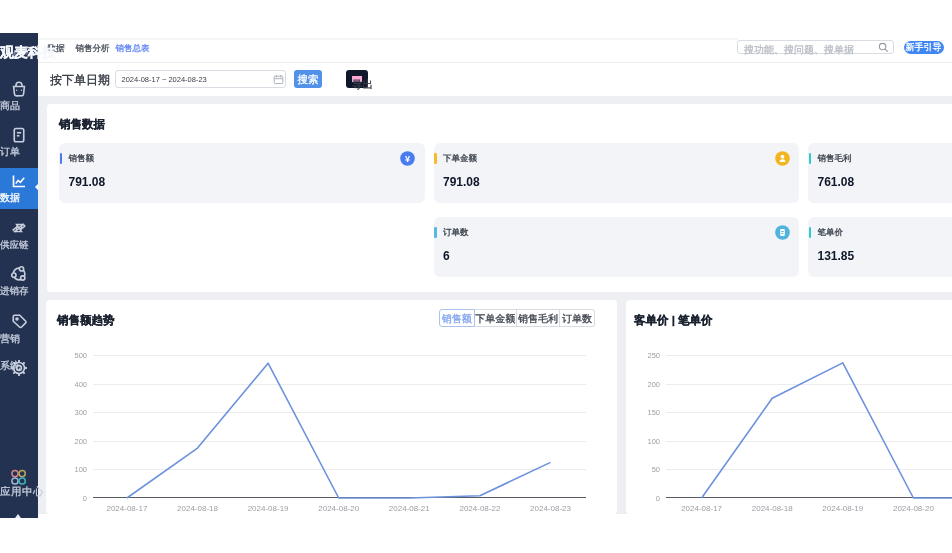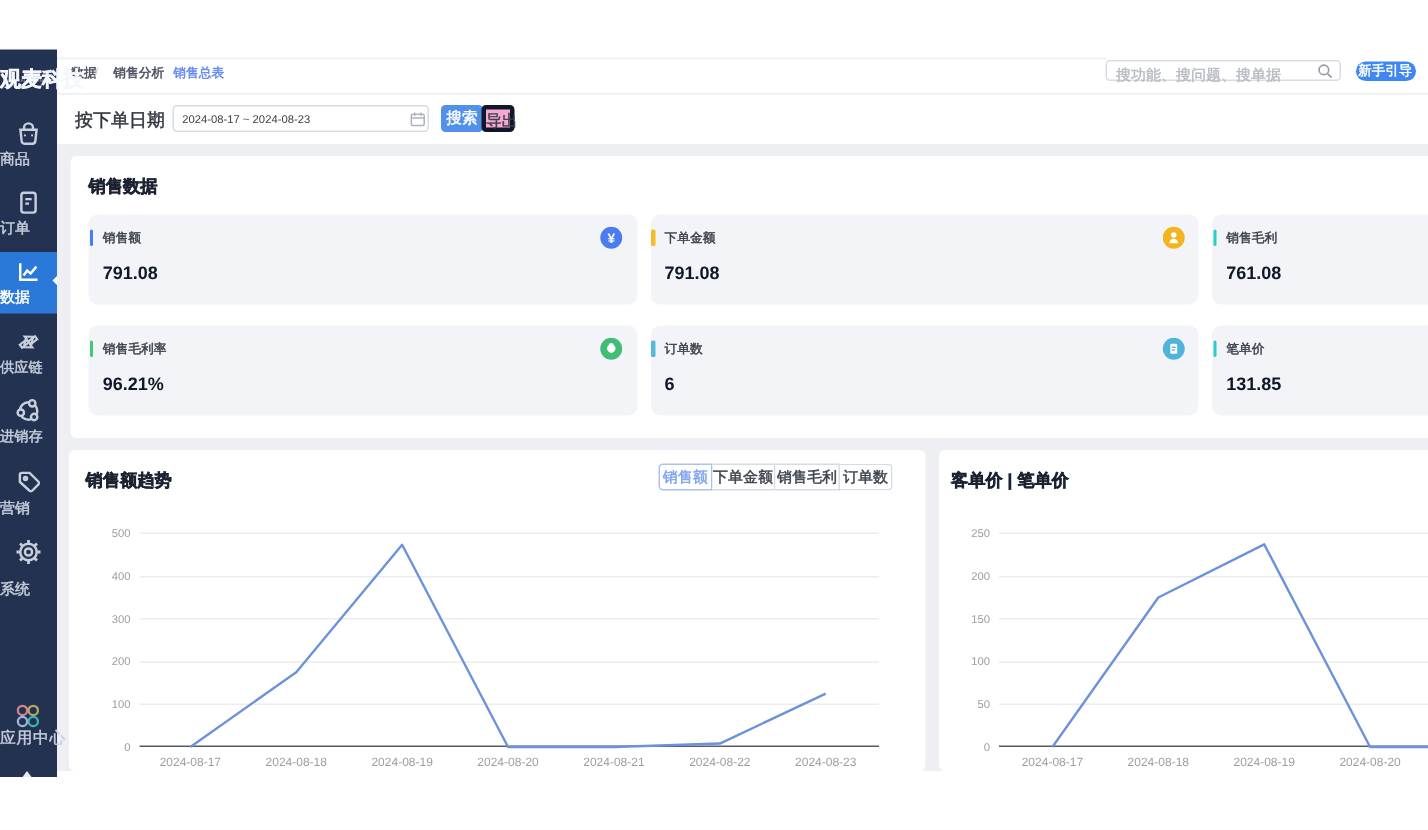--- a/index.html
+++ b/index.html
@@ -72,29 +72,20 @@
         <path d="M-2.9 3.6a2.9 2.9 0 0 1 5.8 0z" fill="#fff"></path>
       </svg>
   </div>
 
   <div class="card" style="left:808px;top:143px;">
     <div class="cbar" style="background:#30c9cd;"></div>
     <div class="clbl cn">销售毛利</div>
     <div class="cnum">761.08</div>
   </div>
 
-  <div class="card" style="left:59px;top:217px;">
-    <div class="cbar" style="background:#42c77d;"></div>
-    <div class="clbl cn">销售毛利率</div>
-    <div class="cnum">96.21%</div>
-    <svg class="cicon" viewBox="-7.5 -7.5 15 15">
-        <circle r="7.3" fill="#42bd78"></circle>
-        <path d="M-1 -3.6h2l0.95 1.5a2.75 2.75 0 1 1 -3.9 0z" fill="#fff"></path>
-      </svg>
-  </div>
 
   <div class="card" style="left:433.5px;top:217px;">
     <div class="cbar" style="background:#58b8de;"></div>
     <div class="clbl cn">订单数</div>
     <div class="cnum">6</div>
     <svg class="cicon" viewBox="-7.5 -7.5 15 15">
         <circle r="7.3" fill="#4fb3dd"></circle>
         <rect x="-2.3" y="-3.4" width="4.6" height="6.8" rx="0.9" fill="#fff"></rect>
         <rect x="-1.3" y="-1.4" width="2.6" height="0.9" fill="#4fb3dd"></rect>
         <rect x="-1.3" y="0.4" width="2.1" height="0.9" fill="#4fb3dd"></rect>
@@ -190,21 +181,21 @@
     </svg>
   <div class="inp" style="left:115px;top:69.5px;width:171px;height:18px;"></div>
   <div class="abs" style="left:121.5px;top:74.8px;font-size:7.5px;color:#3a3f45;">2024-08-17 ~ 2024-08-23</div>
   <svg class="abs" style="left:272.5px;top:73.5px;" width="11" height="11" viewBox="0 0 11 11">
       <rect x="1.2" y="2.2" width="8.6" height="7.4" rx="1" fill="none" stroke="#aeb2ba" stroke-width="1"></rect>
       <line x1="3.4" y1="1" x2="3.4" y2="3.4" stroke="#aeb2ba" stroke-width="1"></line>
       <line x1="7.6" y1="1" x2="7.6" y2="3.4" stroke="#aeb2ba" stroke-width="1"></line>
       <line x1="1.2" y1="4.7" x2="9.8" y2="4.7" stroke="#aeb2ba" stroke-width="1"></line>
     </svg>
   <div class="btn cn" style="left:294px;top:69.5px;width:28px;height:18px;background:#5191ea;color:#fff;line-height:18px;">搜索</div>
-  <div class="btn cn" style="left:321px;top:69.5px;width:21.5px;height:18px;background:#f9a8d4;border:3px solid #0f172a;color:#3c414b;line-height:16px;">导出</div>
+  <div class="btn cn" style="left:346px;top:69.5px;width:21.5px;height:18px;background:#f9a8d4;border:6px solid #0f172a;color:#3c414b;line-height:16px;">导出</div>
 
   <div id="side">
     <div id="active"></div>
     <div id="notch"></div>
     <div id="logo" class="cn">观麦科技</div>
     <div id="logosub">GUANMAI TECHNOLOGY</div>
 
     <svg class="sico" style="top:45.8px;" viewBox="0 0 16 16" fill="none" stroke="#c7cfdd" stroke-width="1.3">
       <path d="M5.6 6V5a2.4 2.4 0 0 1 4.8 0v1"></path>
       <path d="M3.7 6h8.6l-.65 6a1.6 1.6 0 0 1-1.6 1.45H5.95a1.6 1.6 0 0 1-1.6-1.45z"></path>
@@ -255,21 +246,21 @@
         <line x1="8" y1="1.6" x2="8" y2="3.4"></line>
         <line x1="8" y1="12.6" x2="8" y2="14.4"></line>
         <line x1="1.6" y1="8" x2="3.4" y2="8"></line>
         <line x1="12.6" y1="8" x2="14.4" y2="8"></line>
         <line x1="3.5" y1="3.5" x2="4.8" y2="4.8"></line>
         <line x1="11.2" y1="11.2" x2="12.5" y2="12.5"></line>
         <line x1="3.5" y1="12.5" x2="4.8" y2="11.2"></line>
         <line x1="11.2" y1="4.8" x2="12.5" y2="3.5"></line>
       </g>
     </svg>
-    <div class="slbl cn" style="top:353px;">系统</div>
+    <div class="slbl cn" style="top:326px;">系统</div>
 
     <svg class="sico" style="top:436px;left:10px;width:17px;height:17px;" viewBox="0 0 17 17" fill="none" stroke-width="1.5">
       <circle cx="5" cy="4.6" r="3.1" stroke="#d4848e"></circle>
       <circle cx="12.2" cy="4.6" r="3.1" stroke="#baa65e"></circle>
       <circle cx="5" cy="12" r="3.1" stroke="#9fb6d8"></circle>
       <circle cx="12.2" cy="12" r="3.1" stroke="#3db4b8"></circle>
     </svg>
     <div class="slbl cn" style="top:451.5px;font-size:10.5px;letter-spacing:0.5px;">应用中心</div>
 
     <div id="collapse"></div>

